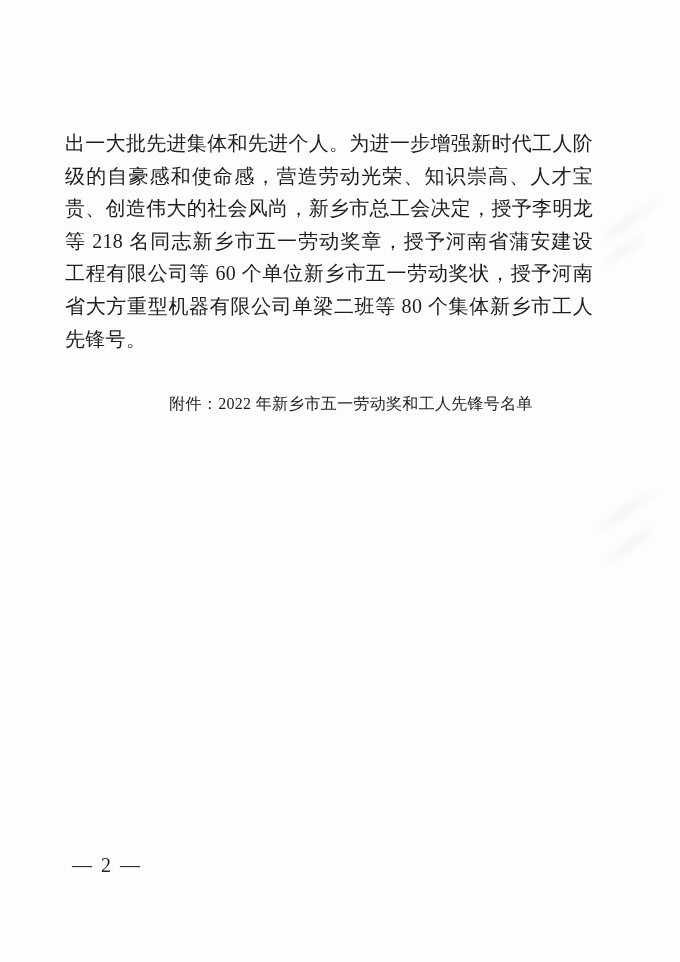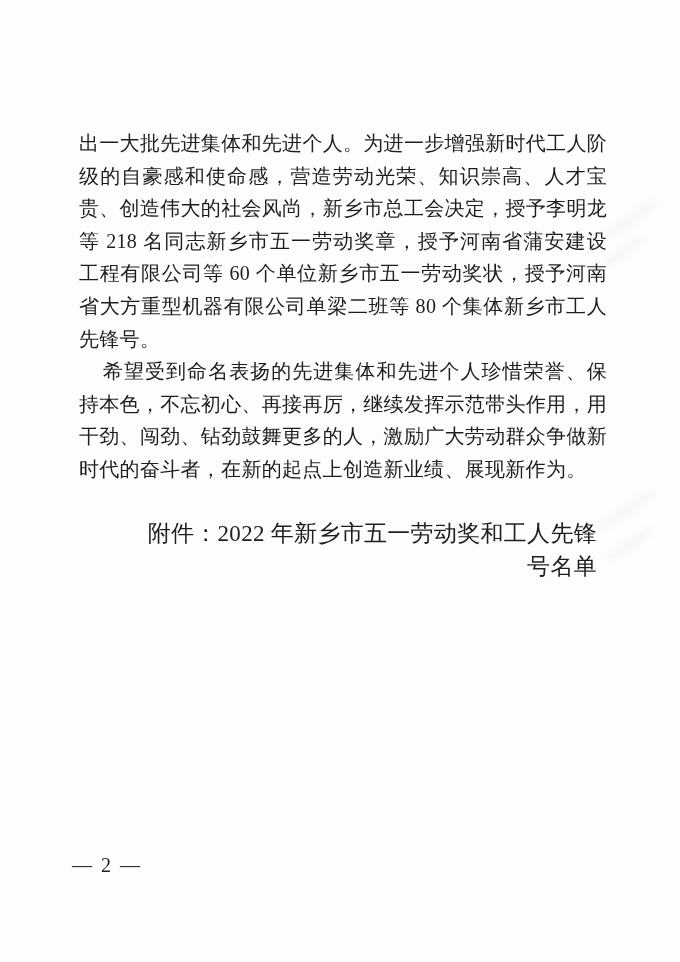--- a/index.html
+++ b/index.html
@@ -12,41 +12,41 @@
     position: relative;
     width: 680px;
     height: 962px;
     background: #fdfdfd;
     font-family: "Liberation Serif", "DejaVu Serif", serif;
     color: #1d1d1d;
     overflow: hidden;
   }
   .body-text {
     position: absolute;
-    left: 79px;
+    left: 65px;
     top: 127px;
     width: 528px;
   }
   .para {
     margin: 0;
     font-size: 20px;
     line-height: 32.6px;
     text-align: justify;
     letter-spacing: 0.3px;
   }
   .para.indent {
     text-indent: 24px;
   }
   .attachment {
     margin: 10px;
     margin-top: 32.6px;
-    font-size: 23px;
+    font-size: 16px;
     line-height: 32.6px;
     text-indent: 44px;
-    text-align: right;
+    text-align: center;
     letter-spacing: 0.3px;
   }
   .page-number {
     position: absolute;
     left: 72px;
     top: 850px;
     font-size: 20px;
     line-height: 30px;
     letter-spacing: 2px;
     color: #222222;
@@ -67,21 +67,20 @@
   .smudge.s3 { left: 592px; top: 505px; }
   .smudge.s4 { left: 602px; top: 540px; width: 55px; }
 </style>
 </head>
 <body>
 
 <div class="page">
 
   <div class="body-text">
     <p class="para">出一大批先进集体和先进个人。为进一步增强新时代工人阶级的自豪感和使命感，营造劳动光荣、知识崇高、人才宝贵、创造伟大的社会风尚，新乡市总工会决定，授予李明龙等 218 名同志新乡市五一劳动奖章，授予河南省蒲安建设工程有限公司等 60 个单位新乡市五一劳动奖状，授予河南省大方重型机器有限公司单梁二班等 80 个集体新乡市工人先锋号。</p>
-    <p class="para indent">希望受到命名表扬的先进集体和先进个人珍惜荣誉、保持本色，不忘初心、再接再厉，继续发挥示范带头作用，用干劲、闯劲、钻劲鼓舞更多的人，激励广大劳动群众争做新时代的奋斗者，在新的起点上创造新业绩、展现新作为。</p>
     <p class="attachment">附件：2022 年新乡市五一劳动奖和工人先锋号名单</p>
   </div>
 
   <div class="page-number">— 2 —</div>
 
   <div class="smudge s1"></div>
   <div class="smudge s2"></div>
   <div class="smudge s3"></div>
   <div class="smudge s4"></div>
 

